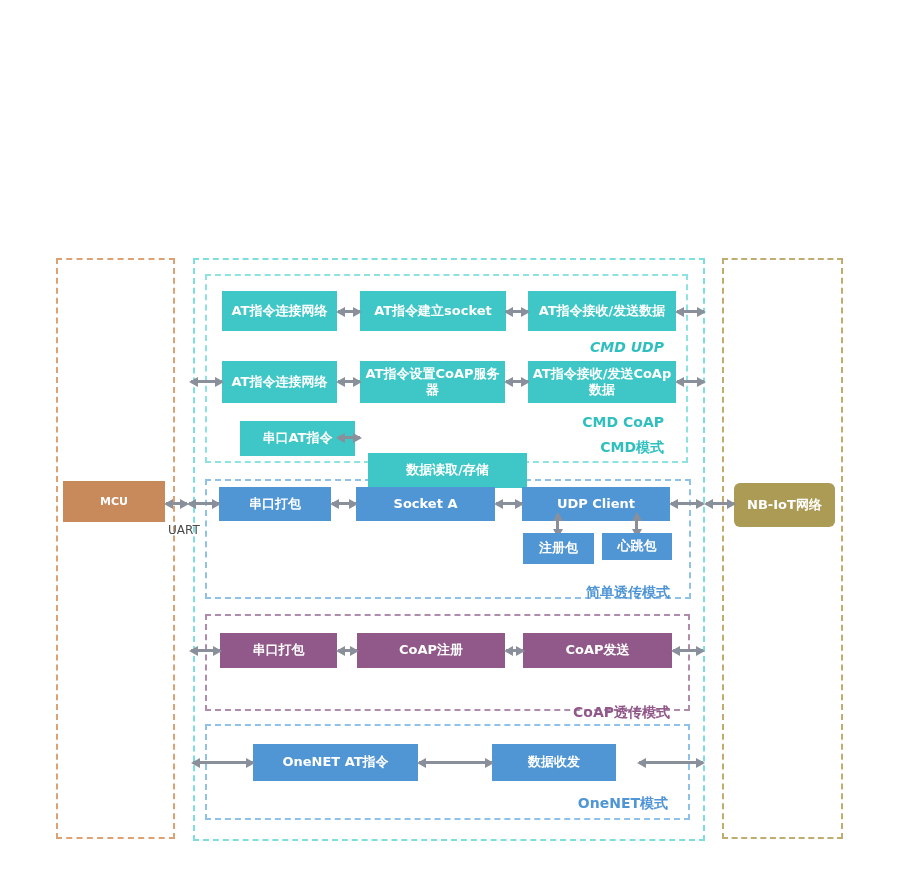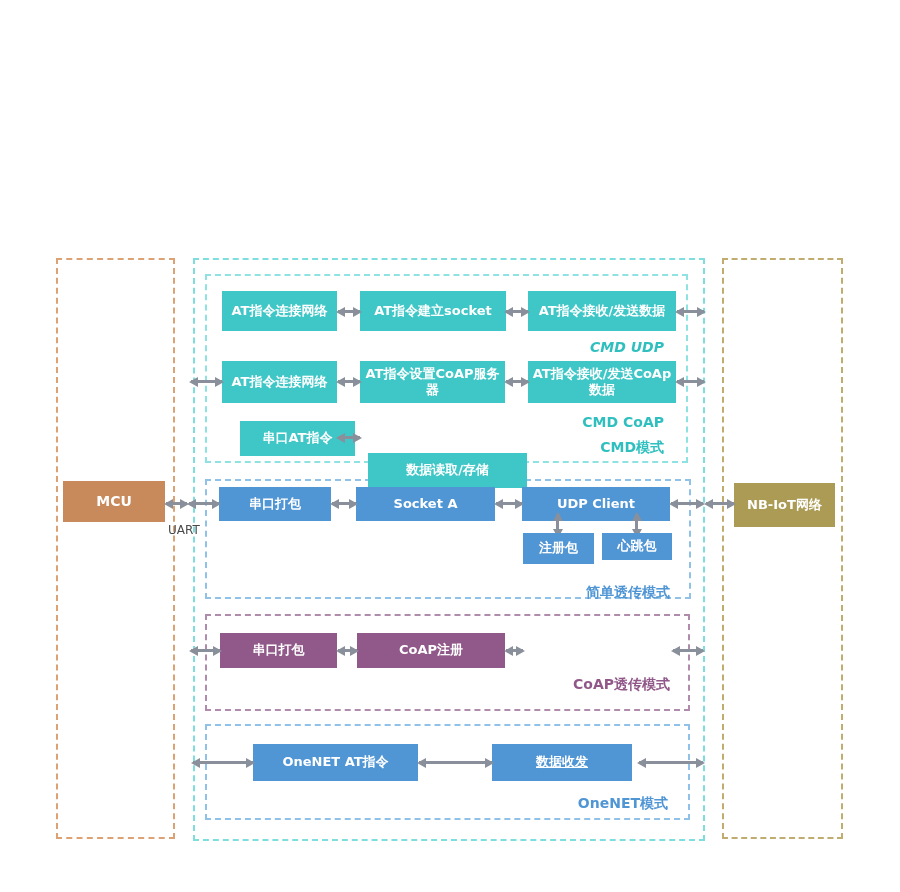--- a/index.html
+++ b/index.html
@@ -22,21 +22,21 @@
   .f-blue{border:2px dashed var(--border_blue);}
   .f-purple{border:2px dashed var(--border_purple);}
   .f-rightcol{border:2px dashed var(--border_right_col);}
   .node{
     position:absolute;box-sizing:border-box;display:flex;align-items:center;justify-content:center;
     color:#ffffff;font-size:13px;font-weight:bold;text-align:center;line-height:1.25;padding:1px 4px;
   }
   .teal{background:var(--teal);}
   .blue{background:var(--blue);}
   .purple{background:var(--purple);}
-  .mcu{background:var(--mcu);font-size:14px;}
+  .mcu{background:var(--mcu);font-size:11px;}
   .nbiot{background:var(--nbiot);}
   .sec-label{position:absolute;font-size:14px;font-weight:bold;text-align:right;}
   .lbl-teal{color:var(--label_teal);}
   .lbl-blue{color:var(--label_blue);}
   .lbl-purple{color:var(--label_purple);}
   .uart{position:absolute;font-size:12px;color:var(--uart_text);font-weight:normal;}
   .ah{position:absolute;height:3px;background:var(--arrow);}
   .ah::before{content:"";position:absolute;left:-2px;top:-3.5px;border-top:5px solid transparent;border-bottom:5px solid transparent;border-right:9px solid var(--arrow);}
   .ah::after{content:"";position:absolute;right:-2px;top:-3.5px;border-top:5px solid transparent;border-bottom:5px solid transparent;border-left:9px solid var(--arrow);}
   .av{position:absolute;width:3px;background:var(--arrow);}
@@ -74,28 +74,29 @@
   <div class="node blue" style="left:522px;top:487px;width:148px;height:34px;">UDP Client</div>
   <div class="node blue" style="left:356px;top:487px;width:139px;height:34px;">Socket A</div>
   <div class="av" style="left:556px;top:514px;height:22px;"></div>
   <div class="av" style="left:635px;top:514px;height:22px;"></div>
   <div class="node blue" style="left:523px;top:533px;width:71px;height:31px;">注册包</div>
   <div class="node blue" style="left:602px;top:533px;width:70px;height:27px;">心跳包</div>
   <div class="sec-label lbl-blue" style="left:546px;top:576px;width:124px;margin-top:8px;">简单透传模式</div>
 
   <div class="node purple" style="left:220px;top:633px;width:117px;height:35px;">串口打包</div>
   <div class="node purple" style="left:357px;top:633px;width:148px;height:35px;">CoAP注册</div>
-  <div class="sec-label lbl-purple" style="left:546px;top:676px;width:124px;">CoAP透传模式</div>
+  <div class="node purple" style="left:523px;top:633px;width:149px;height:35px;">CoAP发送</div>
+  <div class="sec-label lbl-purple" style="left:546px;top:704px;width:124px;">CoAP透传模式</div>
 
   <div class="node blue" style="left:253px;top:744px;width:165px;height:37px;">OneNET AT指令</div>
-  <div class="node blue" style="left:492px;top:744px;width:140px;height:37px;text-decoration:underline;">数据收发</div>
+  <div class="node blue" style="left:492px;top:744px;width:124px;height:37px;">数据收发</div>
   <div class="sec-label lbl-blue" style="left:544px;top:795px;width:124px;">OneNET模式</div>
 
   <div class="node mcu" style="left:63px;top:481px;width:102px;height:41px;">MCU</div>
-  <div class="node nbiot" style="left:734px;top:483px;width:101px;height:44px;">NB-IoT网络</div>
+  <div class="node nbiot" style="left:734px;top:483px;width:101px;height:44px;border-radius:6px;">NB-IoT网络</div>
   <div class="uart" style="left:168px;top:523px;">UART</div>
 
   <div class="ah" style="left:338px;top:310px;width:22px;"></div>
   <div class="ah" style="left:506px;top:310px;width:22px;"></div>
   <div class="ah" style="left:677px;top:310px;width:27px;"></div>
 
   <div class="ah" style="left:191px;top:380px;width:31px;"></div>
   <div class="ah" style="left:338px;top:380px;width:22px;"></div>
   <div class="ah" style="left:506px;top:380px;width:22px;"></div>
   <div class="ah" style="left:677px;top:380px;width:27px;"></div>

